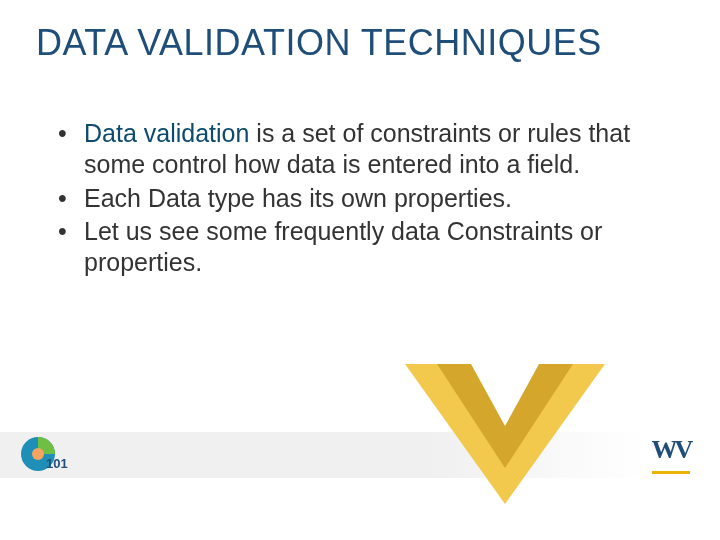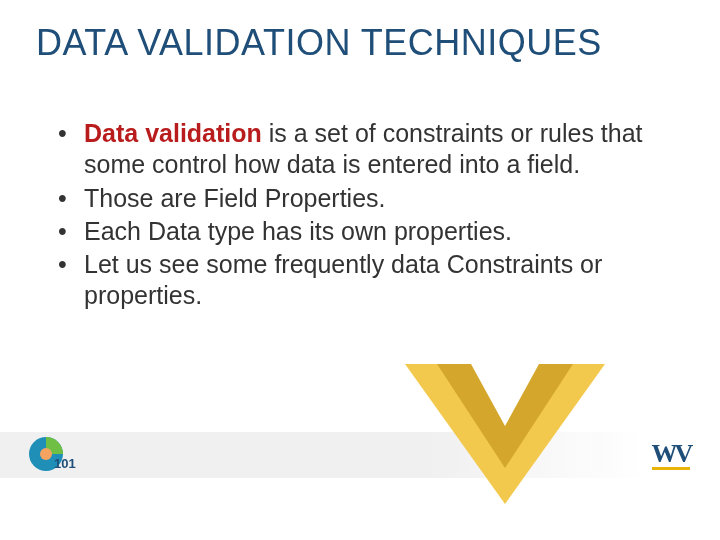--- a/index.html
+++ b/index.html
@@ -31,21 +31,21 @@
     margin-bottom: 2px;
   }
   .body li::before {
     content: "•";
     position: absolute;
     left: 4px;
     top: 0;
     color: #333;
     font-size: 25px;
   }
-  .bold { font-weight: 700; color: #b91c1c; margin-top: 11px; }
+  .bold { font-weight: 400; color: #0c4a6e; margin-top: 11px; }
 
   
   .footer-band {
     position: absolute;
     left: 0; right: 0;
     bottom: 26px;
     height: 46px;
     background: linear-gradient(to right, #f0f0f0 0%, #f0f0f0 60%, rgba(240,240,240,0) 90%);
   }
   .bottom-bar {
@@ -61,21 +61,21 @@
     bottom: 0;
     left: 405px;
     width: 200px;
     height: 140px;
     pointer-events: none;
   }
 
   
   .logo-left {
     position: absolute;
-    left: 28px;
+    left: 20px;
     bottom: 30px;
     width: 48px;
     height: 40px;
     text-decoration: underline;
   }
 
   
   .wv-logo {
     position: absolute;
     right: 24px;
@@ -87,37 +87,34 @@
     justify-content: center;
   }
   .wv-logo .wv {
     font-family: Georgia, 'Times New Roman', serif;
     font-weight: 900;
     font-size: 26px;
     color: #1f4e79;
     letter-spacing: -3px;
     border-bottom: 3px solid #eab308;
     line-height: 0.9;
-    padding-bottom: 2px;
+    padding-bottom: 10px;
   }
 </style>
 </head>
 <body>
 
 <div class="slide">
 
   <h1 class="title">DATA VALIDATION TECHNIQUES</h1>
 
   <div class="body">
     <ul>
       <li>
         <span class="bold">Data validation</span><span> is a set of constraints or rules that some control how data is entered into a field.</span>
-      </li>
-      <li>
-        <span class="bold"></span><span>Those are Field Properties.</span>
       </li>
       <li>
         <span class="bold"></span><span>Each Data type has its own properties.</span>
       </li>
       <li>
         <span class="bold"></span><span>Let us see some frequently data Constraints or properties.</span>
       </li>
     </ul>
   </div>
 

